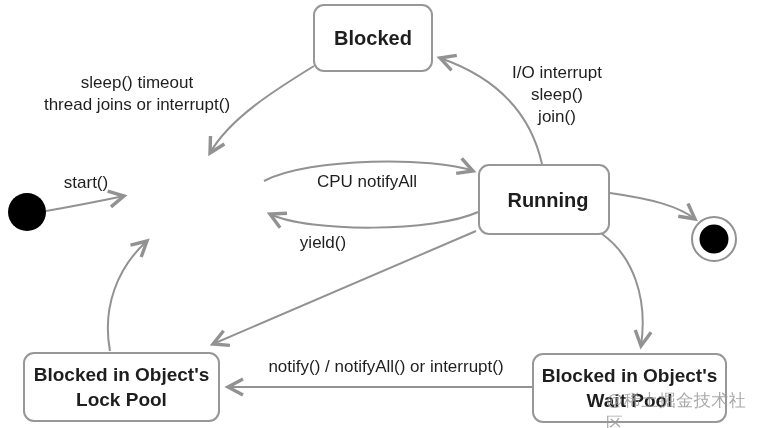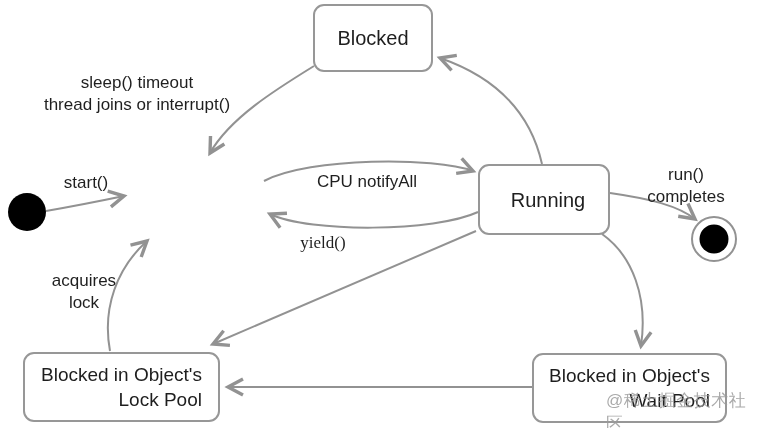--- a/index.html
+++ b/index.html
@@ -7,40 +7,41 @@
     position:relative;width:757px;height:428px;background:#ffffff;overflow:hidden;
     font-family:"Liberation Sans","DejaVu Sans",sans-serif;
   }
   .edges{position:absolute;left:0;top:0;width:757px;height:428px;}
   .node{
     position:absolute;box-sizing:border-box;background:#ffffff;
     border:2px solid #979797;border-radius:11px;
     display:flex;align-items:center;justify-content:center;text-align:center;
     color:#1e1e1e;font-size:20px;line-height:24px;white-space:pre-line;
     z-index:2;
+    font-weight:bold;
   }
-  .node.small{font-size:19px;text-align:right;}
+  .node.small{font-size:19px;}
   .edge-label{
     position:absolute;transform:translateX(-50%);text-align:center;
     color:#1f1f1f;font-size:17px;line-height:22px;white-space:pre-line;z-index:3;
   }
   .watermark{
     position:absolute;left:606px;top:389px;z-index:4;
     color:#9b9b9b;font-size:17px;letter-spacing:0.5px;opacity:0.85;
   }
   #n-blocked {left:313px;top:4px;width:120px;height:68px;}
   #n-runnable{left:130px;top:164px;width:134px;height:71px;}
   #n-running {left:478px;top:164px;width:132px;height:71px;padding-left:8px;}
   #n-lockpool{left:23px;top:352px;width:197px;height:70px;line-height:25px;}
   #n-waitpool{left:532px;top:353px;width:195px;height:70px;line-height:25px;}
   #l-start{left:86px;top:172px;text-align:center;}
   #l-sleeptimeout{left:137px;top:72px;}
   #l-iointerrupt{left:557px;top:62px;}
   #l-cpu{left:367px;top:171px;}
-  #l-yield{left:323px;top:232px;font-family:Liberation Serif, serif;}
+  #l-yield{left:323px;top:232px;}
   #l-runcompletes{left:686px;top:164px;}
   #l-acquires{left:84px;top:270px;}
   #l-synchronized{left:250px;top:285px;}
   #l-wait{left:595px;top:282px;}
   #l-notify{left:386px;top:356px;}
 </style>
 </head>
 <body>
 
 <div class="canvas">
@@ -73,20 +74,21 @@
   <div class="node" id="n-blocked">Blocked</div>
   <div class="node" id="n-running">Running</div>
   <div class="node small" id="n-lockpool">Blocked in Object's
 Lock Pool</div>
   <div class="node small" id="n-waitpool">Blocked in Object's
 Wait Pool</div>
 
   <div class="edge-label" id="l-start">start()</div>
   <div class="edge-label" id="l-sleeptimeout">sleep() timeout
 thread joins or interrupt()</div>
+  <div class="edge-label" id="l-iointerrupt">I/O interrupt
+sleep()
+join()</div>
   <div class="edge-label" id="l-cpu">CPU notifyAll</div>
   <div class="edge-label" id="l-yield">yield()</div>
-  <div class="edge-label" id="l-runcompletes">run() completes</div>
-  <div class="edge-label" id="l-acquires">acquires
-lock</div>
+  <div class="edge-label" id="l-notify">notify() / notifyAll() or interrupt()</div>
 
   <div class="watermark">@稀土掘金技术社区</div>
 </div>
 
 </body></html>

